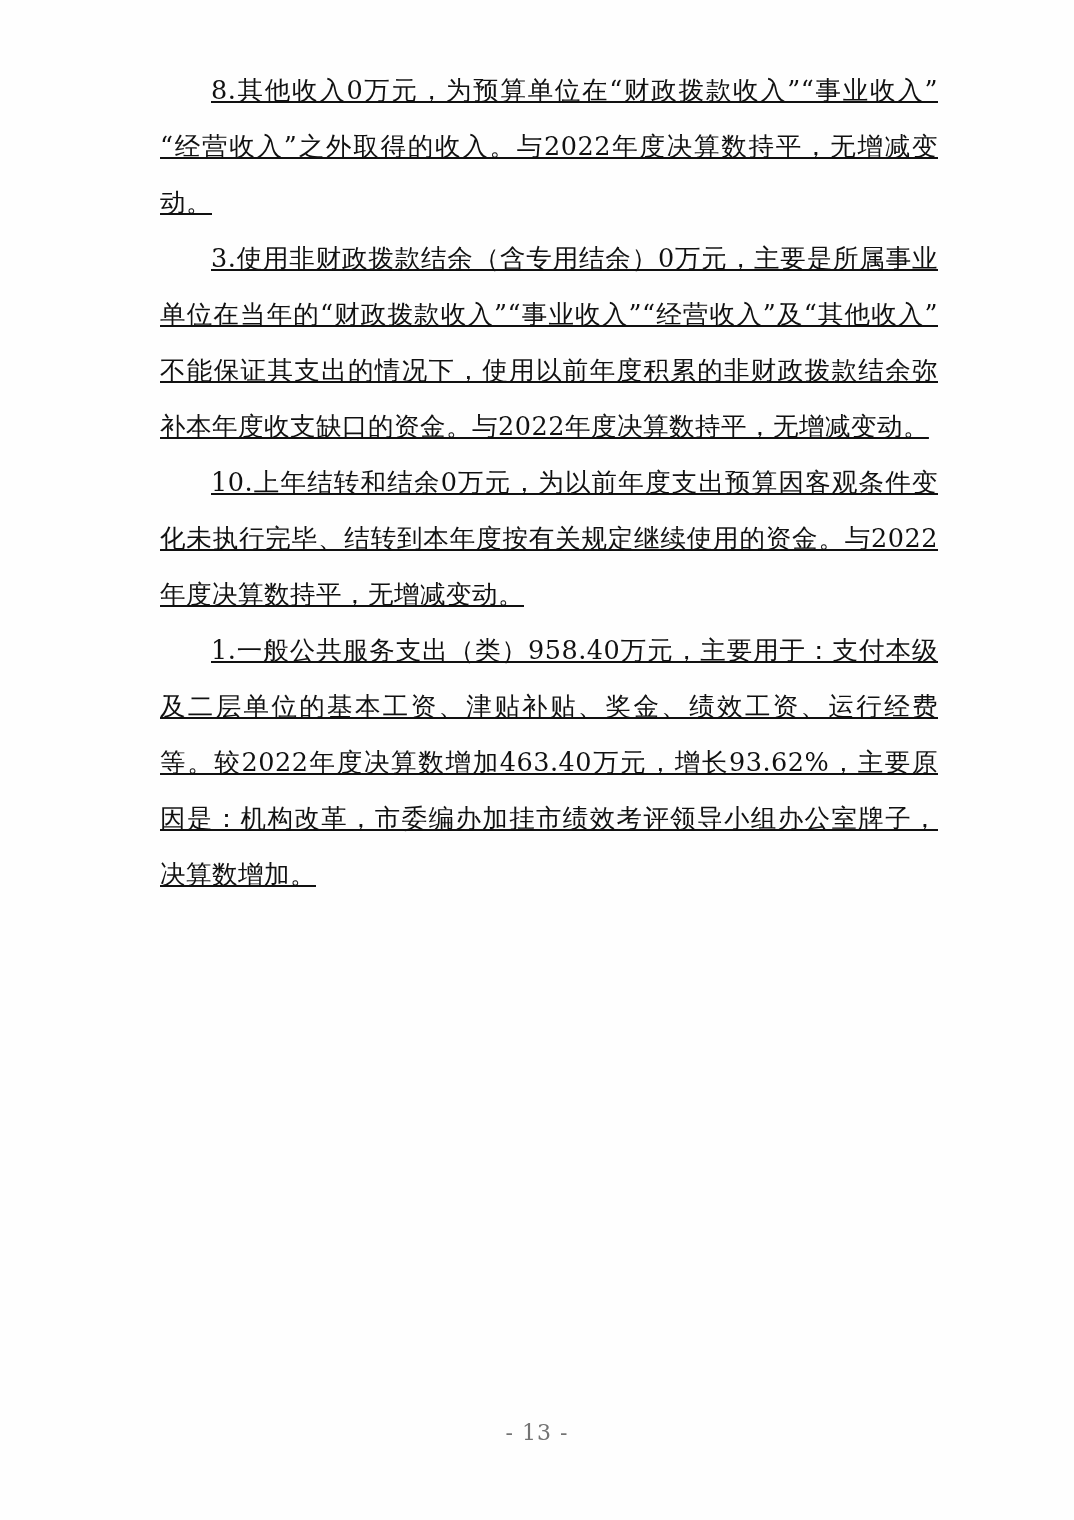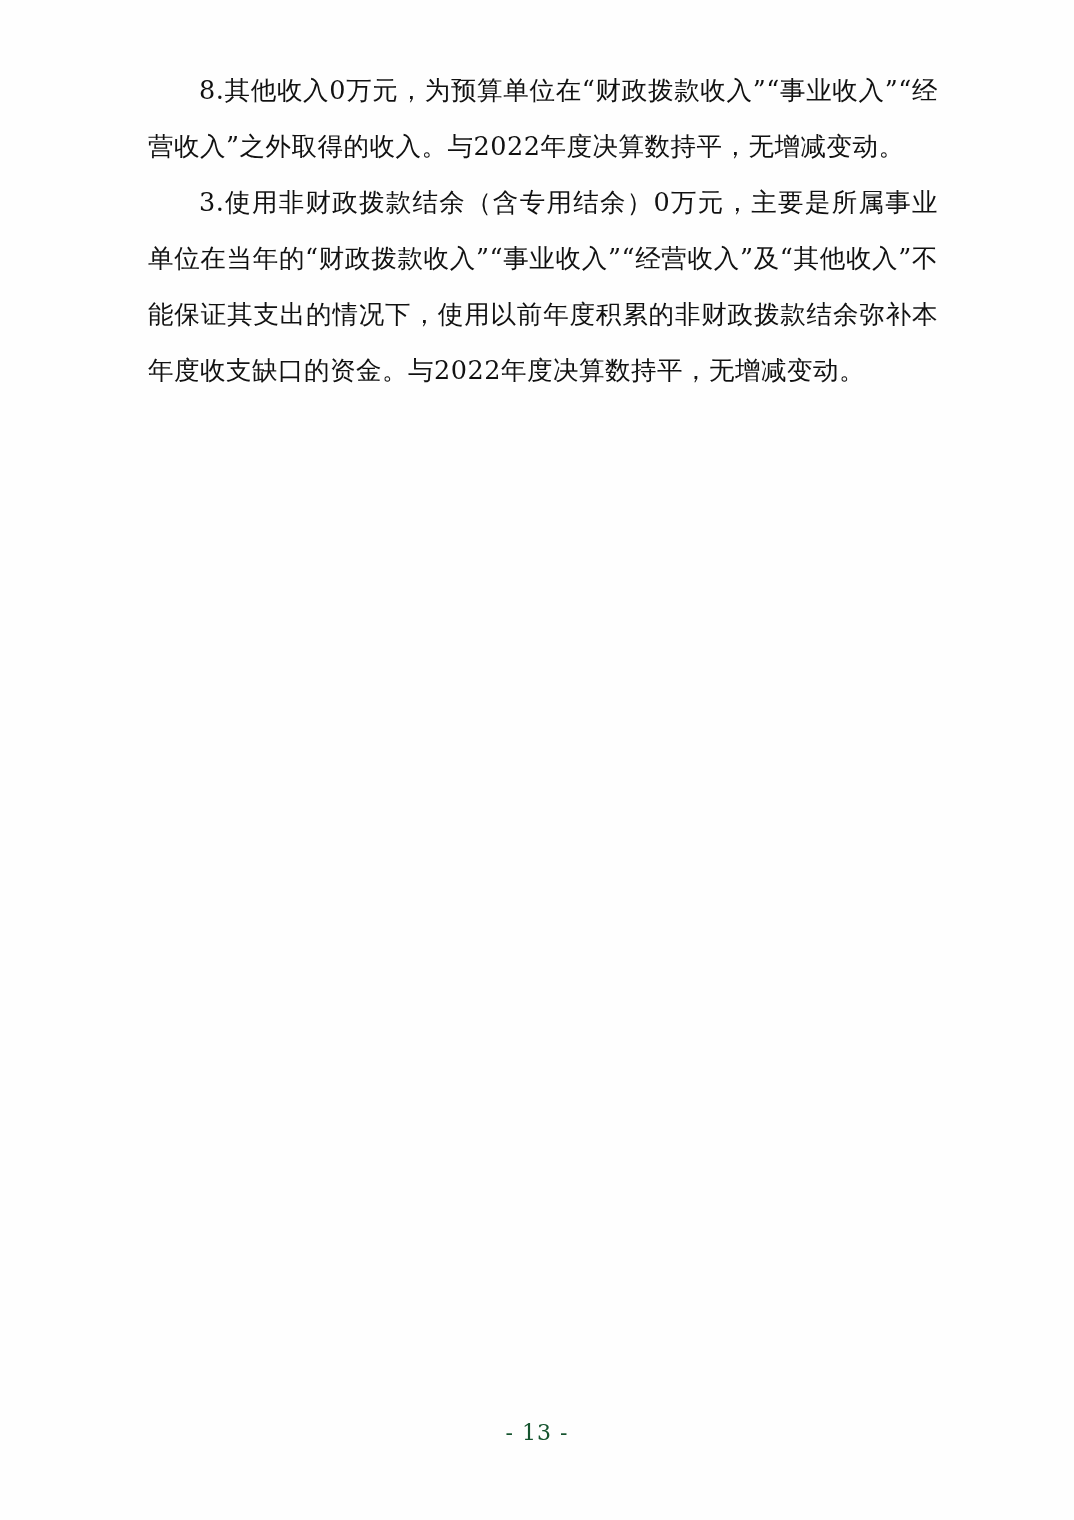--- a/index.html
+++ b/index.html
@@ -29,40 +29,43 @@
     top: 62px;
     width: 790px;
   }
   .para {
     font-size: 25.5px;
     line-height: 56px;
     text-align: justify;
     text-justify: inter-ideograph;
     text-indent: 2em;
     letter-spacing: 0.5px;
-    margin: 0 0 0 0;
+    margin: 0 0 0 12px;
     word-break: break-all;
+    text-decoration: underline;
   }
   .para + .para {
     margin-top: 0px;
   }
   .footer {
     position: absolute;
     left: 0;
     top: 1420px;
     width: 1074px;
     text-align: center;
     font-size: 22px;
     font-family: "DejaVu Serif", "Liberation Serif", serif;
-    color: #14532d;
+    color: #737373;
     letter-spacing: 1px;
   }
 </style>
 </head>
 <body>
 
 <div class="page">
   <div class="content">
     <p class="para">8.其他收入0万元，为预算单位在“财政拨款收入”“事业收入”“经营收入”之外取得的收入。与2022年度决算数持平，无增减变动。</p>
     <p class="para">3.使用非财政拨款结余（含专用结余）0万元，主要是所属事业单位在当年的“财政拨款收入”“事业收入”“经营收入”及“其他收入”不能保证其支出的情况下，使用以前年度积累的非财政拨款结余弥补本年度收支缺口的资金。与2022年度决算数持平，无增减变动。</p>
+    <p class="para">10.上年结转和结余0万元，为以前年度支出预算因客观条件变化未执行完毕、结转到本年度按有关规定继续使用的资金。与2022年度决算数持平，无增减变动。</p>
+    <p class="para">1.一般公共服务支出（类）958.40万元，主要用于：支付本级及二层单位的基本工资、津贴补贴、奖金、绩效工资、运行经费等。较2022年度决算数增加463.40万元，增长93.62%，主要原因是：机构改革，市委编办加挂市绩效考评领导小组办公室牌子，决算数增加。</p>
   </div>
   <div class="footer">- 13 -</div>
 </div>
 
 </body></html>

